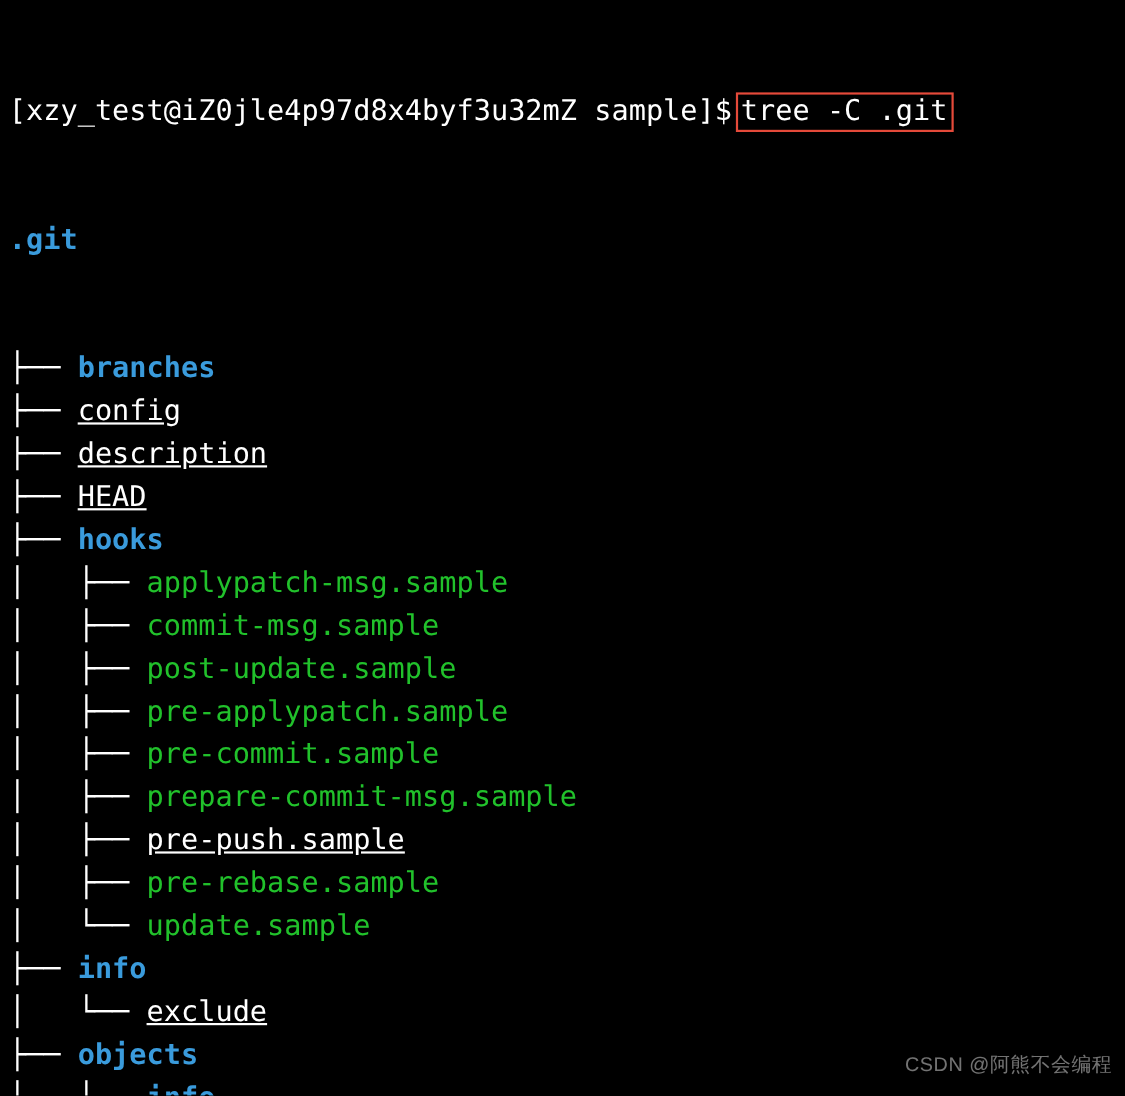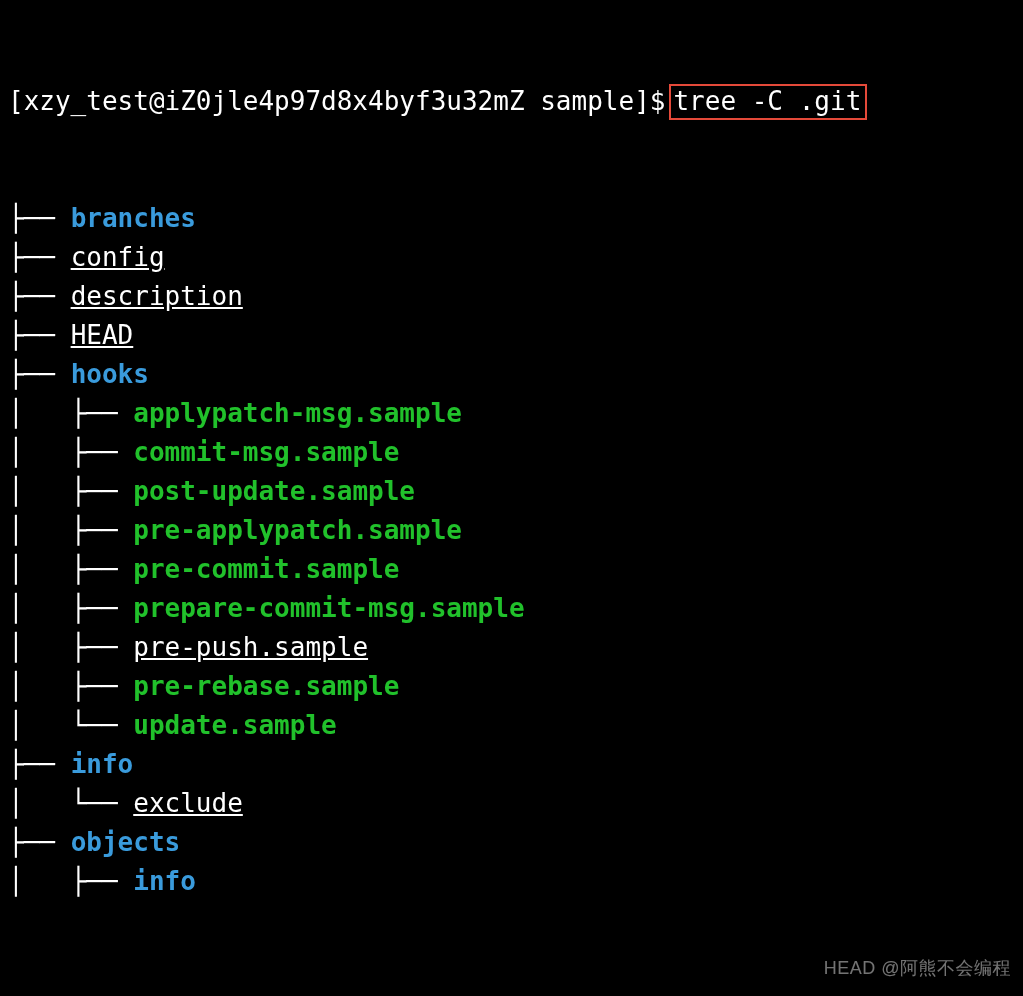--- a/index.html
+++ b/index.html
@@ -22,37 +22,38 @@
   .user { color: #ffffff; }
   .dollar { color: #ffffff; }
   .cmdbox {
     border: 2px solid #e54a3a;
     padding: 0 4px 1px 2px;
     display: inline-block;
     line-height: 1.2;
     margin-left: 4px;
   }
   .dir   { color: #3a9bdc; font-weight: bold; }
-  .exec  { color: #21c12b; font-weight: bold; text-align: center; }
+  .exec  { color: #21c12b; font-weight: normal; text-align: center; }
   .file  { color: #ffffff; text-decoration: underline; }
   .tree  { color: #ffffff; }
   .row { display: block; }
   .watermark {
     position: absolute;
     right: 12px;
     bottom: 14px;
     font-size: 18px;
     color: rgba(255,255,255,0.45);
     font-family: sans-serif;
     letter-spacing: 0.5px;
   }
 </style>
 </head>
 <body>
 
 <div class="terminal">
   <span class="row"><span class="user">[xzy_test@iZ0jle4p97d8x4byf3u32mZ sample]</span><span class="dollar">$</span><span class="cmdbox"><span>tree -C .git</span></span></span>
+  <span class="row"><span class="dir">.git</span></span>
   <div id="tree-lines"><span class="row"><span class="tree">├── </span><span class="dir">branches</span></span><span class="row"><span class="tree">├── </span><span class="file">config</span></span><span class="row"><span class="tree">├── </span><span class="file">description</span></span><span class="row"><span class="tree">├── </span><span class="file">HEAD</span></span><span class="row"><span class="tree">├── </span><span class="dir">hooks</span></span><span class="row"><span class="tree">│   ├── </span><span class="exec">applypatch-msg.sample</span></span><span class="row"><span class="tree">│   ├── </span><span class="exec">commit-msg.sample</span></span><span class="row"><span class="tree">│   ├── </span><span class="exec">post-update.sample</span></span><span class="row"><span class="tree">│   ├── </span><span class="exec">pre-applypatch.sample</span></span><span class="row"><span class="tree">│   ├── </span><span class="exec">pre-commit.sample</span></span><span class="row"><span class="tree">│   ├── </span><span class="exec">prepare-commit-msg.sample</span></span><span class="row"><span class="tree">│   ├── </span><span class="file">pre-push.sample</span></span><span class="row"><span class="tree">│   ├── </span><span class="exec">pre-rebase.sample</span></span><span class="row"><span class="tree">│   └── </span><span class="exec">update.sample</span></span><span class="row"><span class="tree">├── </span><span class="dir">info</span></span><span class="row"><span class="tree">│   └── </span><span class="file">exclude</span></span><span class="row"><span class="tree">├── </span><span class="dir">objects</span></span><span class="row"><span class="tree">│   ├── </span><span class="dir">info</span></span></div>
   
   
 </div>
 
-<div class="watermark">HEAD @阿熊不会编程</div>
+<div class="watermark">CSDN @阿熊不会编程</div>
 
 </body></html>

